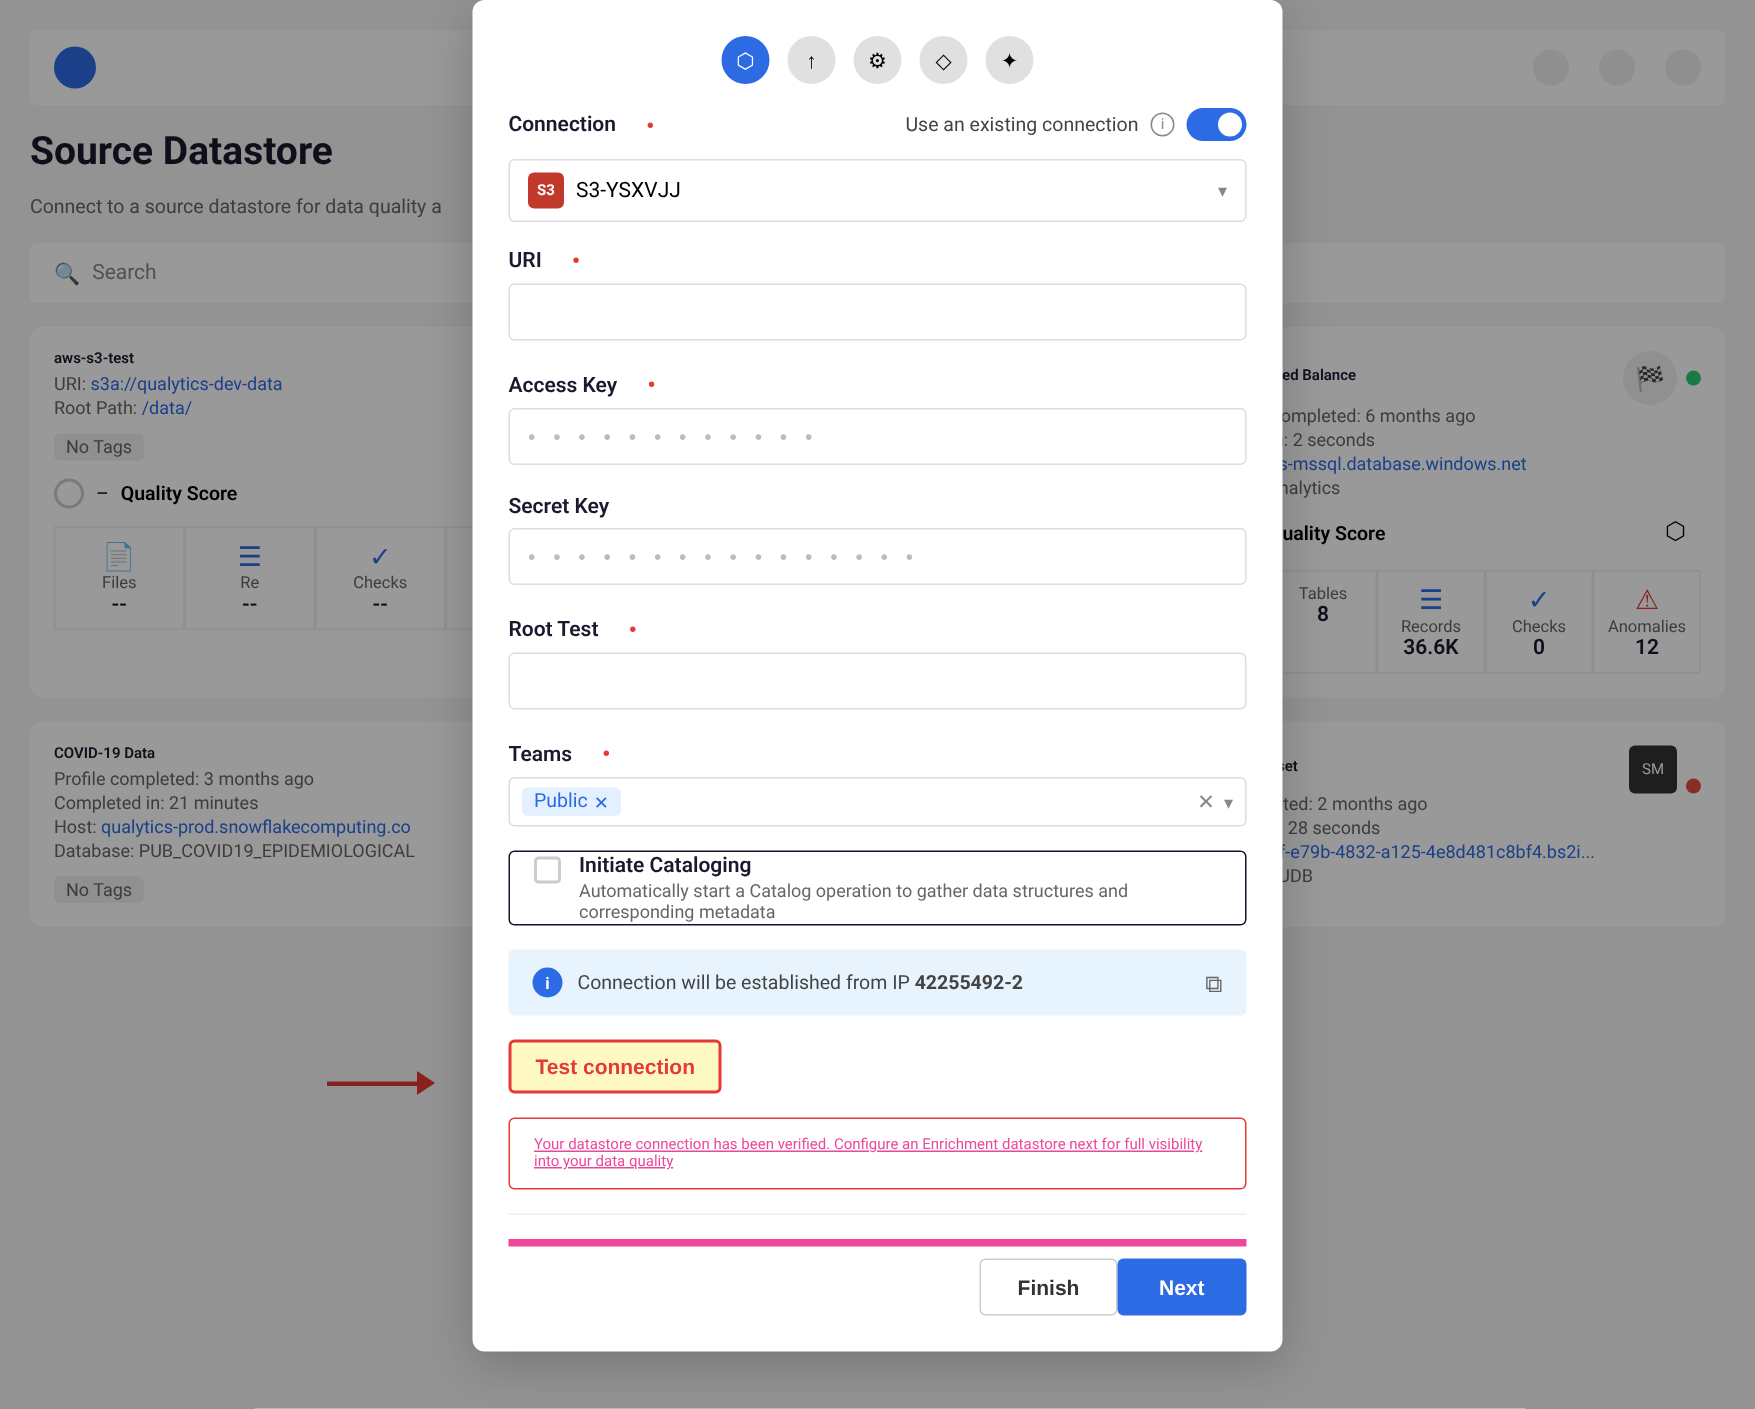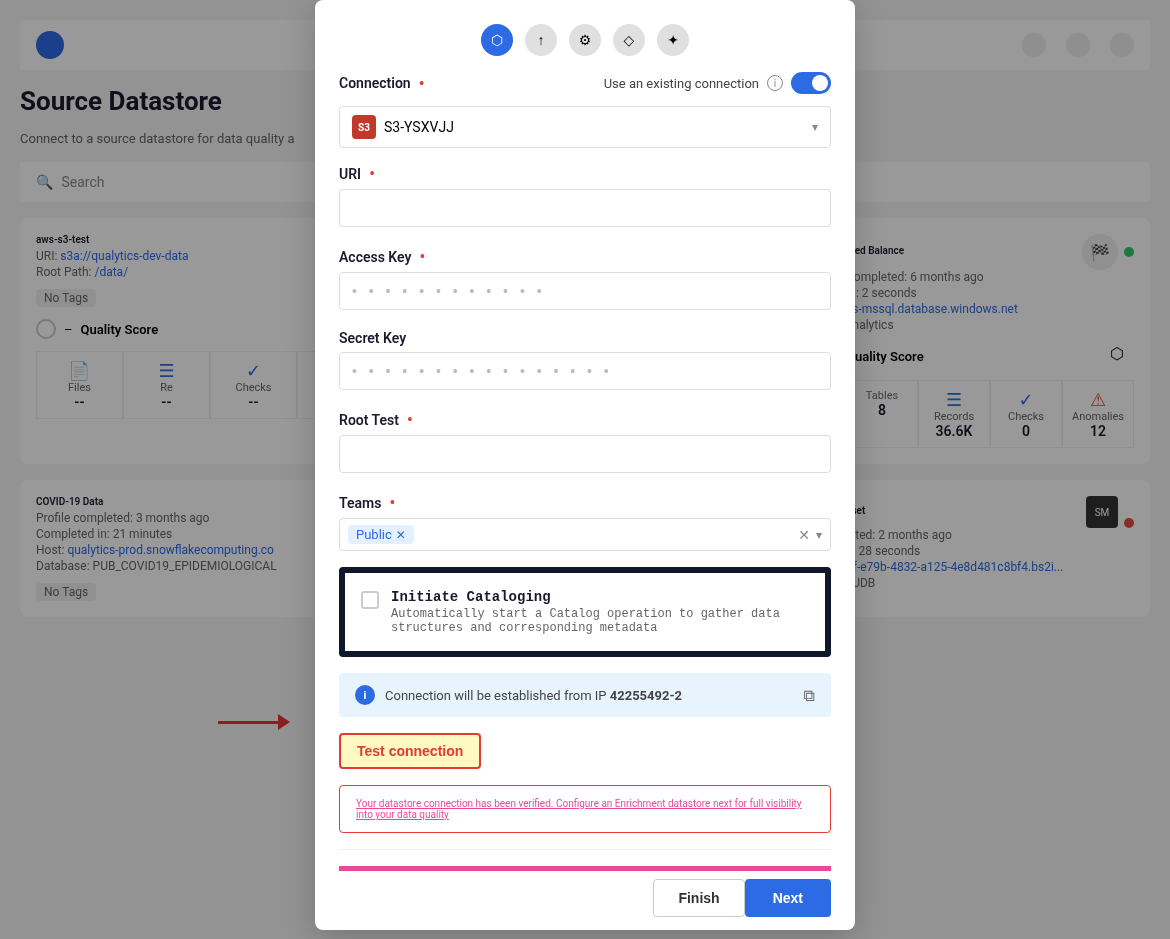--- a/index.html
+++ b/index.html
@@ -215,21 +215,21 @@
       justify-content: space-between;
       margin-bottom: 12px;
     }
 
     .form-label {
       font-size: 14px;
       font-weight: 600;
       color: #1a1a2e;
       display: flex;
       align-items: center;
-      gap: 8px;
+      gap: 20px;
     }
 
     .required-dot {
       color: #e53935;
       font-size: 16px;
     }
 
     .toggle-row {
       display: flex;
       align-items: center;
@@ -369,25 +369,24 @@
     }
 
     .clear-icon {
       color: #888;
       cursor: pointer;
       font-size: 14px;
     }
 
     
     .checkbox-section {
-      border: 6px solid #0f172a;
-      border-radius: 4px;
-      padding: 16px 16px;
-      margin-bottom: 16px;
-      font-family: Liberation Mono, monospace;
+      border: 1px solid #0f172a;
+      border-radius: 4px;
+      padding: 1px 16px;
+      margin-bottom: 16px;
     }
 
     .checkbox-row {
       display: flex;
       align-items: flex-start;
       gap: 12px;
     }
 
     .checkbox {
       width: 18px;

